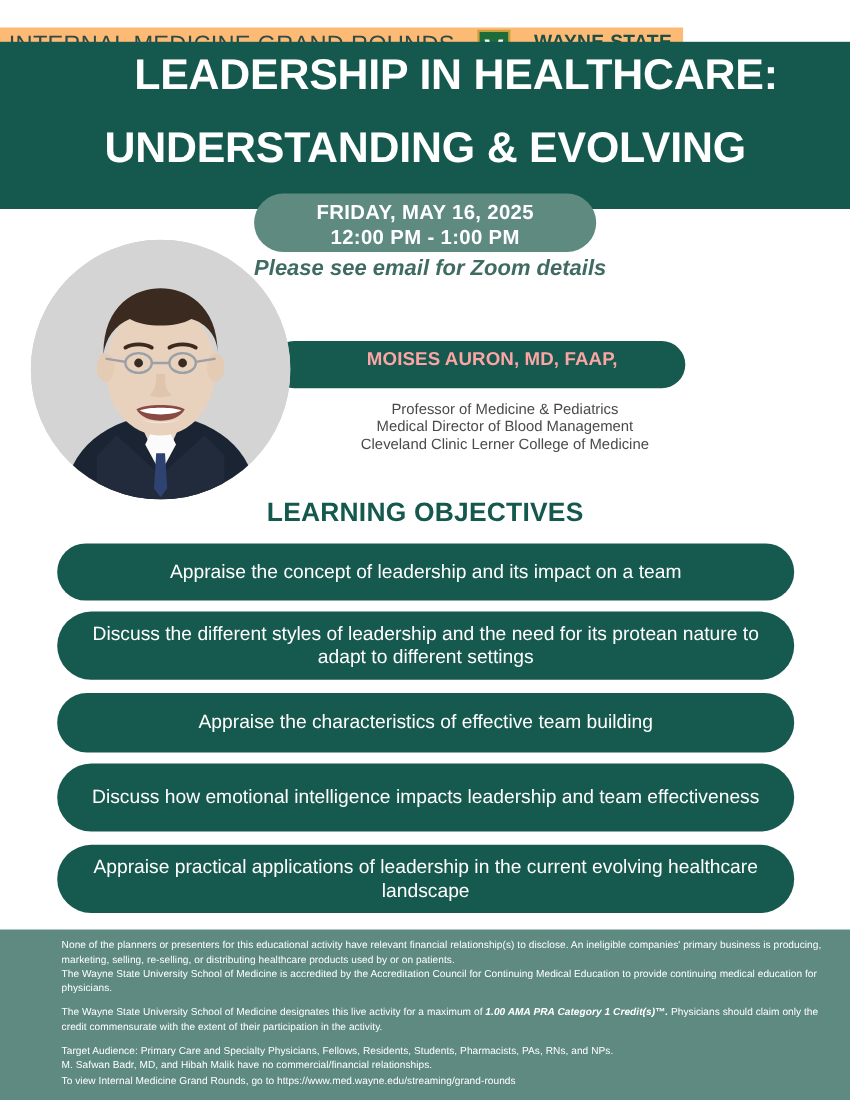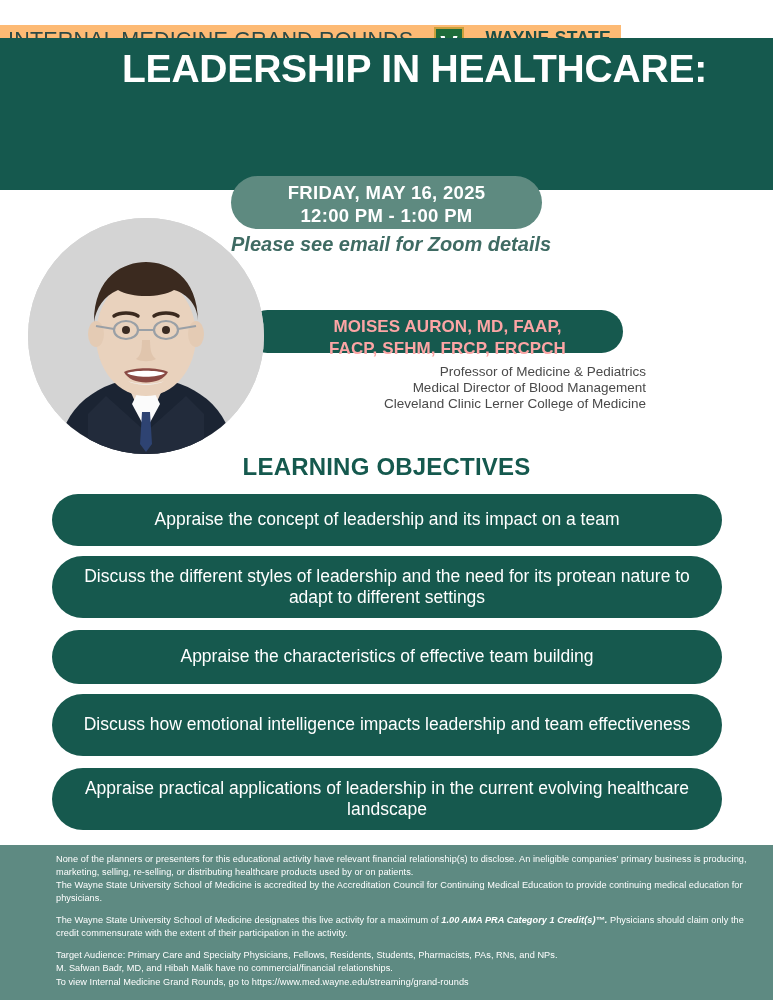--- a/index.html
+++ b/index.html
@@ -141,21 +141,21 @@
     text-align: center;
     padding: 6px 0 0 26px;
     z-index: 4;
   }
   .name-l { font-size: 17px; font-weight: 700; letter-spacing: 0.1px; line-height: 1.28; }
 
   .affil {
     position: absolute;
     left: 246px; top: 364px;
     width: 400px;
-    text-align: right;
+    text-align: center;
     color: #4a4a4a;
     font-size: 13.5px;
     line-height: 1.18;
     padding-left: 26px;
   }
 
   
   .lo-title {
     position: absolute;
     left: 0; top: 453px;
@@ -219,20 +219,21 @@
       </div>
       <div class="logo-text">
         <div class="logo-name">WAYNE STATE</div>
         <div class="logo-sub">School of Medicine</div>
       </div>
     </div>
   </div>
 
   <div class="banner">
     <div class="banner-line l1">LEADERSHIP IN HEALTHCARE:</div>
+    <div class="banner-line l2">UNDERSTANDING &amp; EVOLVING</div>
   </div>
 
   <div class="date-pill">
     <div class="date-l1">FRIDAY, MAY  16,  2025</div>
     <div class="date-l2">12:00 PM - 1:00 PM</div>
   </div>
   <div class="zoom-note">Please see email for Zoom details</div>
 
   <div class="headshot">
     <svg width="236" height="236" viewBox="0 0 236 236">
@@ -257,21 +258,20 @@
       <path d="M126 98 C132 94 144 94 150 98" stroke="#3b2a1f" stroke-width="3.4" fill="none" stroke-linecap="round"></path>
       <path d="M114 122 C114 134 112 138 108 141 C113 144 123 144 128 141 C124 138 122 134 122 122" fill="#dcc0a8" opacity="0.75"></path>
       <path d="M96 154 C106 149 130 149 140 154 C133 168 103 168 96 154 Z" fill="#8a4a44"></path>
       <path d="M99 155 C108 152 128 152 137 155 C130 160 106 160 99 155 Z" fill="#ffffff"></path>
       <path d="M100 163 C108 168 128 168 136 163 C128 167 108 167 100 163 Z" fill="#f2f2f2"></path>
     </svg>
   </div>
 
   <div class="name-pill">
     <div class="name-l">MOISES AURON, MD, FAAP,</div>
-    <div class="name-l">FACP, SFHM, FRCP, FRCPCH</div>
   </div>
 
   <div class="affil">
     <div>Professor of Medicine &amp; Pediatrics</div>
     <div>Medical Director of Blood Management</div>
     <div>Cleveland Clinic Lerner College of Medicine</div>
   </div>
 
   <div class="lo-title">LEARNING OBJECTIVES</div>
 

